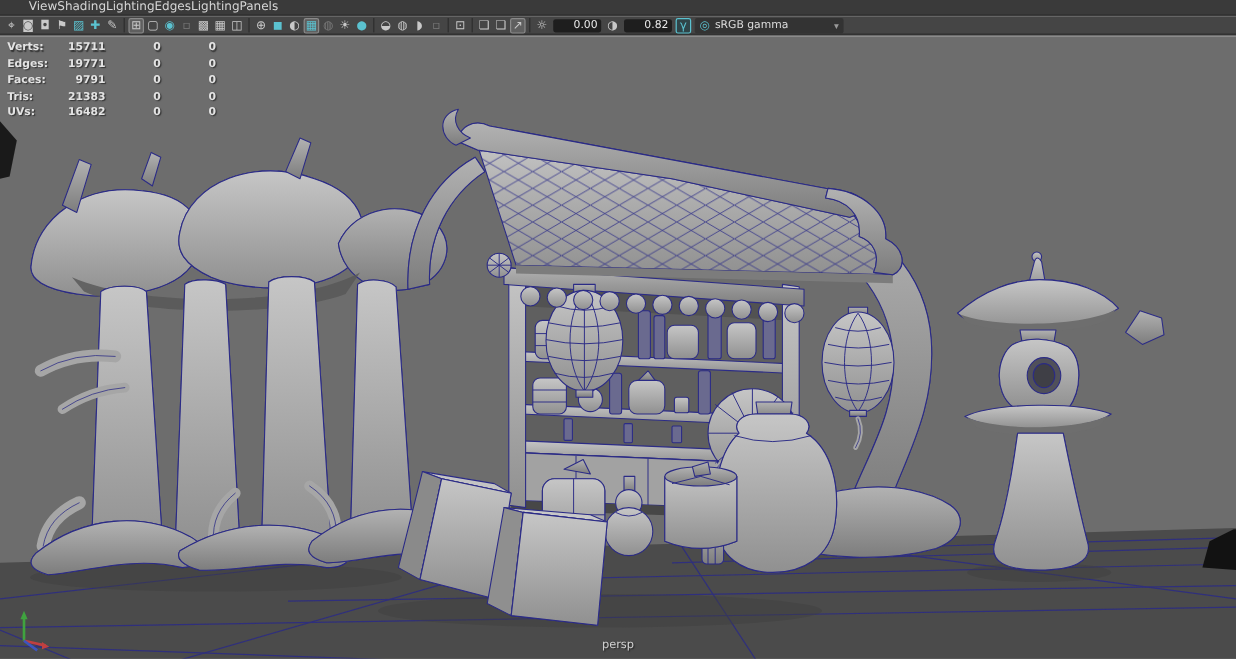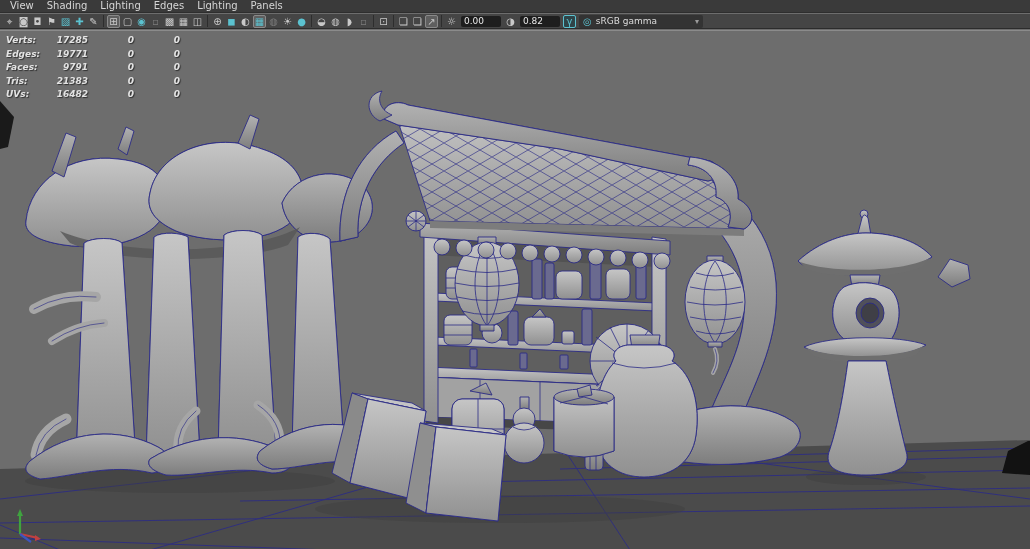--- a/index.html
+++ b/index.html
@@ -1,47 +1,47 @@
 <!DOCTYPE html>
 <html><head>
 <meta charset="utf-8">
 <style>
   html,body{margin:0;padding:0;background:#222;}
   .window{position:relative;width:1030px;height:549px;overflow:hidden;
           font-family:"DejaVu Sans","Liberation Sans",sans-serif;background:#6d6d6d;}
   
   .menubar{position:absolute;left:0;top:0;width:100%;height:13px;background:#3a3a3a;
-           border-bottom:1px solid #2e2e2e;display:flex;align-items:center;gap:13px;
-           padding-left:10px;box-sizing:border-box;}
+           border-bottom:1px solid #2e2e2e;display:flex;align-items:center;
+           padding-left:24px;box-sizing:border-box;}
   .menubar span{font-size:10px;line-height:12px;color:#d6d6d6;cursor:default;}
   
   .toolbar{position:absolute;left:0;top:14px;width:100%;height:15px;background:#454545;
            border-bottom:1px solid #2c2c2c;display:flex;align-items:center;padding-left:3px;
            box-sizing:border-box;}
   .tb-group{display:flex;align-items:center;gap:1px;}
   .tb-sep{width:1px;height:12px;background:#2d2d2d;margin:0 3px;}
   .tb-icon{width:13px;height:13px;display:flex;align-items:center;justify-content:center;
            font-size:10px;line-height:13px;color:#c9c9c9;border:1px solid transparent;
            border-radius:2px;box-sizing:border-box;cursor:default;}
   .tb-icon.dim{opacity:.4;}
   .tb-icon.teal{color:#5bc2d0;}
   .tb-icon.sel{background:#5f5f5f;border-color:#8a8a8a;}
   .tb-icon.tealbox{border-color:#5bc2d0;color:#5bc2d0;background:#2f4448;}
   .tb-field{min-width:34px;height:11px;background:#1e1e1e;border-radius:2px;color:#e8e8e8;
-            font-size:9px;line-height:11px;text-align:left;padding:0 3px;margin:0 2px;}
+            font-size:9px;line-height:11px;text-align:right;padding:0 3px;margin:0 2px;}
   .tb-dropdown{display:flex;align-items:center;gap:4px;height:13px;min-width:116px;
                background:#333;border-radius:2px;margin-left:2px;padding:0 4px;}
   .dd-icon{color:#5bc2d0;font-size:10px;}
   .dd-label{color:#dcdcdc;font-size:9px;flex:1;}
   .dd-arrow{color:#9a9a9a;font-size:8px;}
   
   .viewport{position:absolute;left:0;top:30px;width:1030px;height:519px;background:#6d6d6d;
             border-top:1px solid #8b8b8b;}
   .viewport svg{display:block;}
-  .hud{position:absolute;left:6px;top:3px;font-style:italic;}
+  .hud{position:absolute;left:6px;top:3px;}
   .hud-row{display:flex;font-size:9px;font-weight:700;color:#e3e3e3;
            text-shadow:1px 1px 1px rgba(0,0,0,.55);line-height:13.5px;}
   .hud-row .hl{width:40px;text-align:left;}
   .hud-row .hv1{width:42px;text-align:right;}
   .hud-row .hv2{width:46px;text-align:right;}
   .hud-row .hv3{width:46px;text-align:right;}
   .cam-label{position:absolute;left:0;right:0;bottom:7px;text-align:center;font-size:9.5px;
              color:#d2d2d2;text-shadow:1px 1px 1px rgba(0,0,0,.5);}
   .axis-gizmo{position:absolute;left:8px;bottom:6px;width:40px;height:40px;}
 </style>
@@ -393,21 +393,21 @@
         <path class="m" fill="#c8c8c8" d="M420 392 L436 396 L506 404 L492 398 Z"></path>
         <path class="m" fill="#8f8f8f" d="M426 482 L436 396 L420 392 L406 472 Z"></path>
         <path id="cr2" class="m" fill="url(#gA)" d="M436 396 L506 404 L498 490 L426 482 Z"></path>
           <use href="#cr2" class="w"></use>
       </g>
     </svg>
 
     <div class="hud" id="hud">
         <div class="hud-row">
           <span class="hl">Verts:</span>
-          <span class="hv1">17285</span>
+          <span class="hv1">15711</span>
           <span class="hv2">0</span>
           <span class="hv3">0</span>
         </div>
         <div class="hud-row">
           <span class="hl">Edges:</span>
           <span class="hv1">19771</span>
           <span class="hv2">0</span>
           <span class="hv3">0</span>
         </div>
         <div class="hud-row">
@@ -423,20 +423,21 @@
           <span class="hv3">0</span>
         </div>
         <div class="hud-row">
           <span class="hl">UVs:</span>
           <span class="hv1">16482</span>
           <span class="hv2">0</span>
           <span class="hv3">0</span>
         </div>
       </div>
 
+    <div class="cam-label">persp</div>
 
     <div class="axis-gizmo">
       <svg width="40" height="40" viewBox="0 0 40 40">
         <g stroke-width="2.2" fill="none">
           <line x1="12" y1="30" x2="12" y2="10" stroke="#3fa33f"></line>
           <line x1="12" y1="30" x2="30" y2="34" stroke="#c04040"></line>
           <line x1="12" y1="30" x2="23" y2="38" stroke="#3d55c0"></line>
         </g>
         <polygon points="12,5 9,12 15,12" fill="#3fa33f"></polygon>
         <polygon points="33,35 27,31 27,37" fill="#c04040"></polygon>

